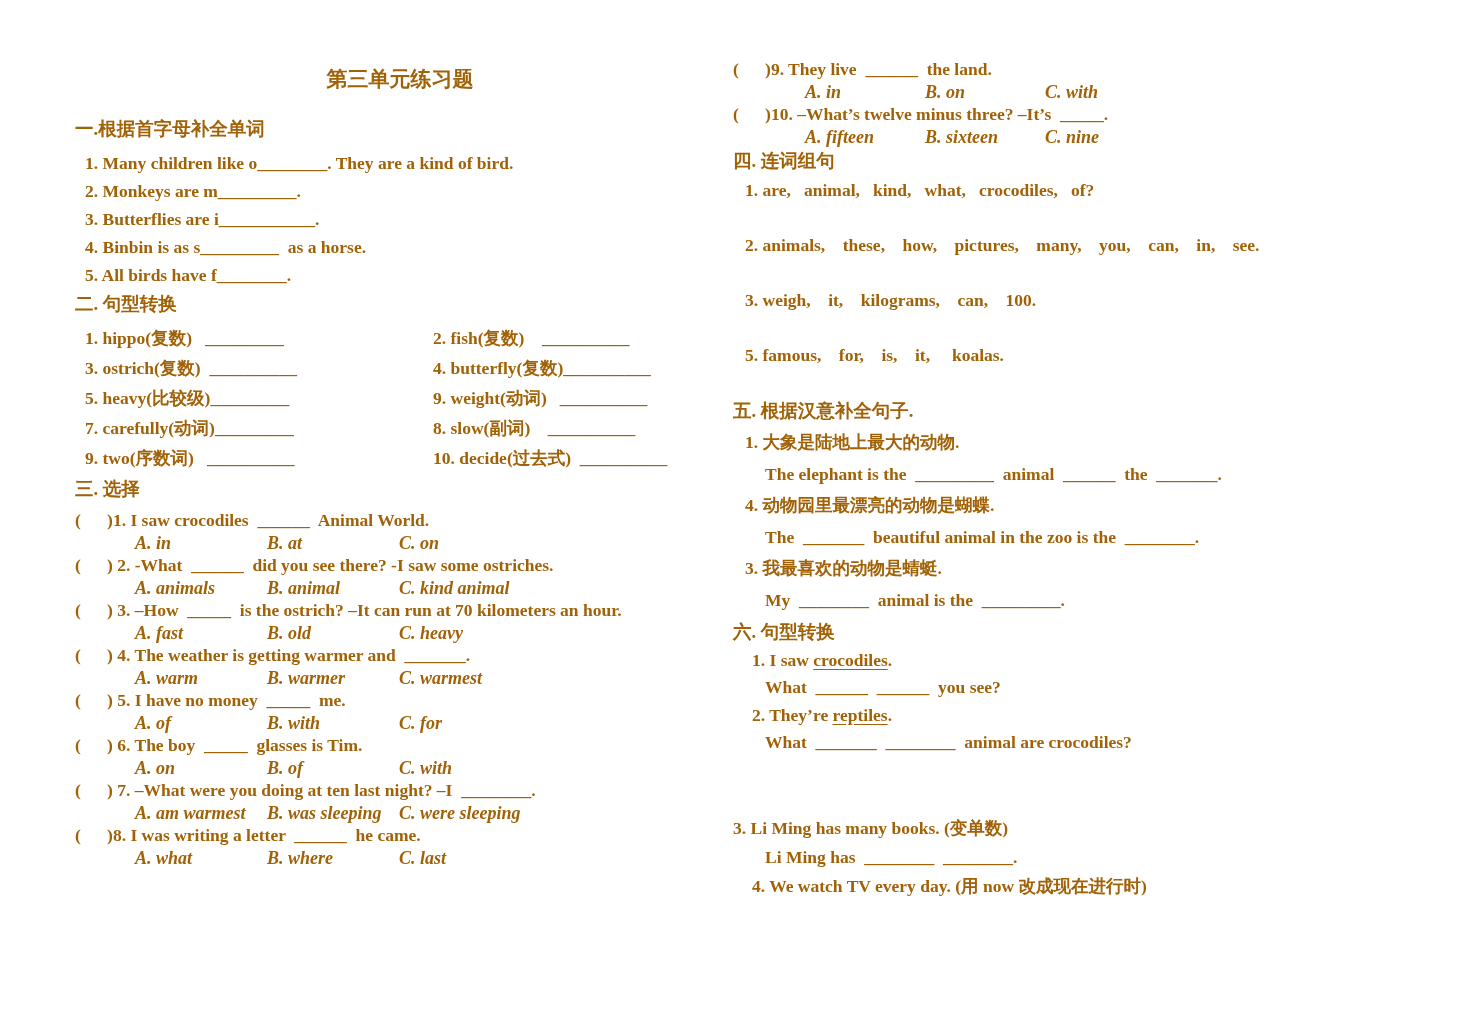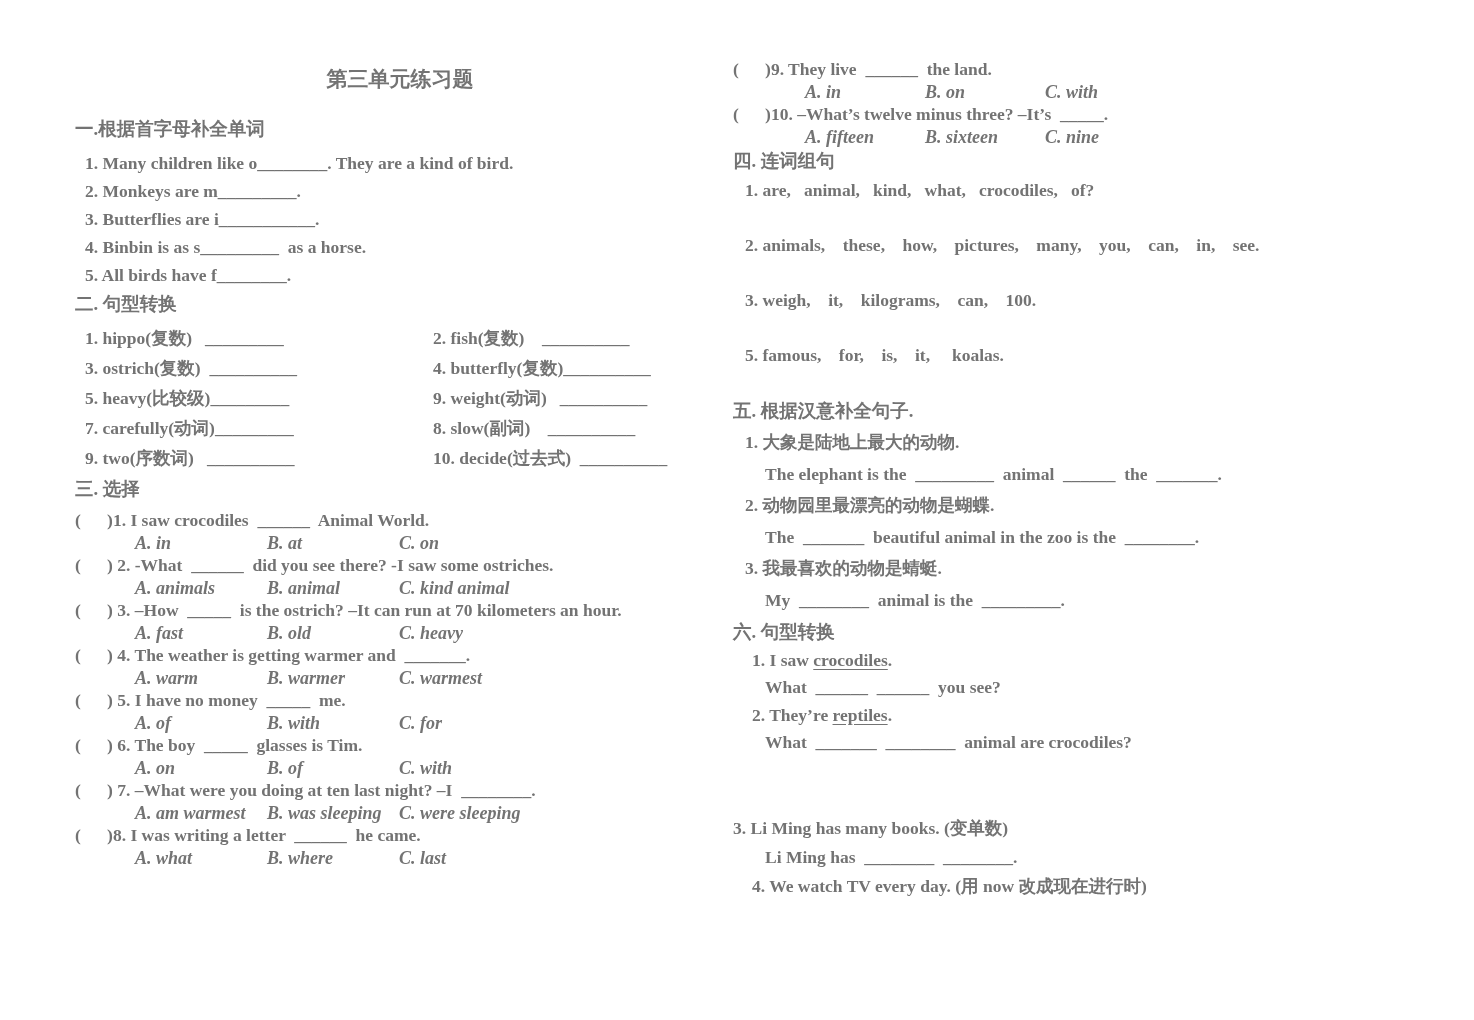--- a/index.html
+++ b/index.html
@@ -2,21 +2,21 @@
 <html><head>
 <meta charset="utf-8">
 <style>
   * { box-sizing: border-box; margin: 0; padding: 0; }
   html, body { background: #888; }
   #page {
     position: relative;
     width: 1474px;
     height: 1020px;
     background: #ffffff;
-    color: #737373;
+    color: #a16207;
     font-family: "Liberation Serif", "DejaVu Serif", serif;
     font-weight: bold;
     overflow: hidden;
   }
   .col { position: absolute; }
   #col-left  { left: 75px;  top: 66px; width: 650px; }
   #col-right { left: 733px; top: 58px; width: 715px; }
 
   .line { white-space: pre-wrap; font-size: 17.5px; line-height: 21px; }
 
@@ -183,21 +183,21 @@
 
     <div class="heading" style="margin-top:2px; margin-bottom:8px">四. 连词组句</div>
     <div class="line s4-item">1. are,   animal,   kind,   what,   crocodiles,   of?</div>
     <div class="line s4-item">2. animals,    these,    how,    pictures,    many,    you,    can,    in,    see.</div>
     <div class="line s4-item">3. weigh,    it,    kilograms,    can,    100.</div>
     <div class="line s4-item">5. famous,    for,    is,    it,     koalas.</div>
 
     <div class="heading" style="margin-bottom:10px">五. 根据汉意补全句子.</div>
     <div class="line s5-cn">1. 大象是陆地上最大的动物.</div>
     <div class="line s5-en">The elephant is the  _________  animal  ______  the  _______.</div>
-    <div class="line s5-cn">2. 动物园里最漂亮的动物是蝴蝶.</div>
+    <div class="line s5-cn">4. 动物园里最漂亮的动物是蝴蝶.</div>
     <div class="line s5-en">The  _______  beautiful animal in the zoo is the  ________.</div>
     <div class="line s5-cn">3. 我最喜欢的动物是蜻蜓.</div>
     <div class="line s5-en">My  ________  animal is the  _________.</div>
 
     <div class="heading" style="margin-bottom:7px">六. 句型转换</div>
     <div class="line s6-item"><span>1. I saw </span><span class="u-word">crocodiles</span><span>.</span></div>
     <div class="line s6-ans">What  ______  ______  you see?</div>
     <div class="line s6-item"><span>2. They’re </span><span class="u-word">reptiles</span><span>.</span></div>
     <div class="line s6-ans">What  _______  ________  animal are crocodiles?</div>
 

